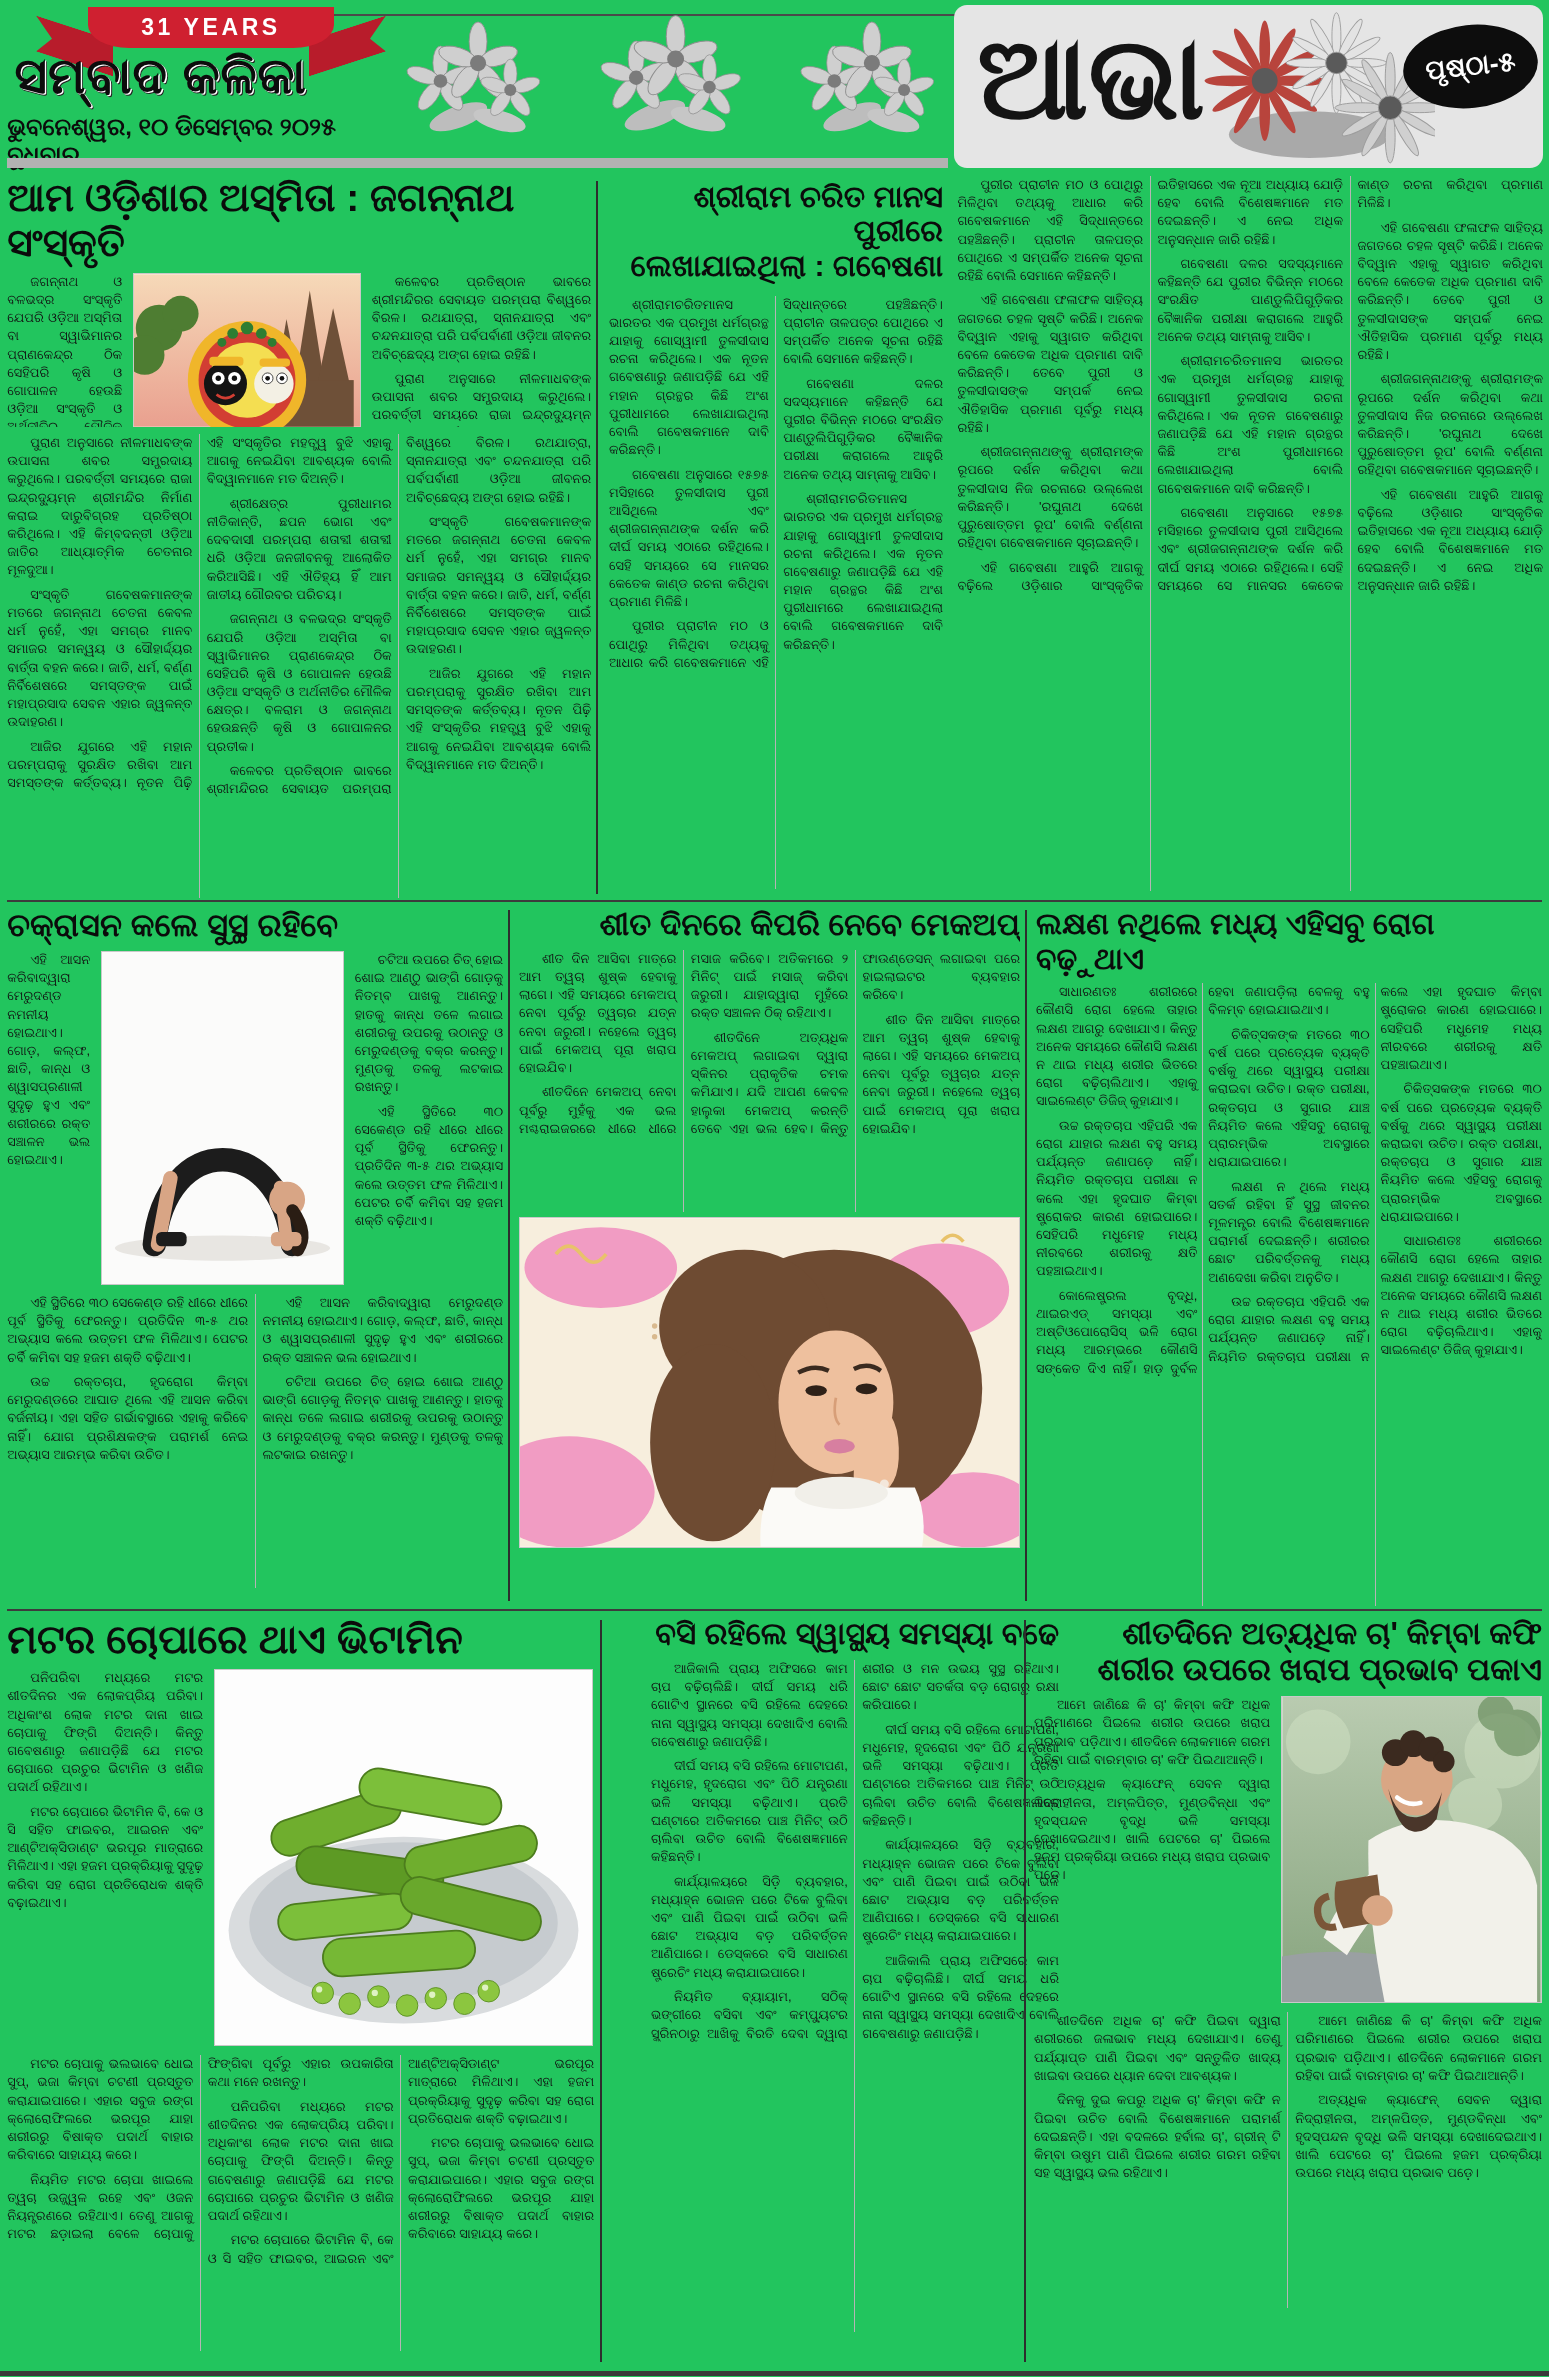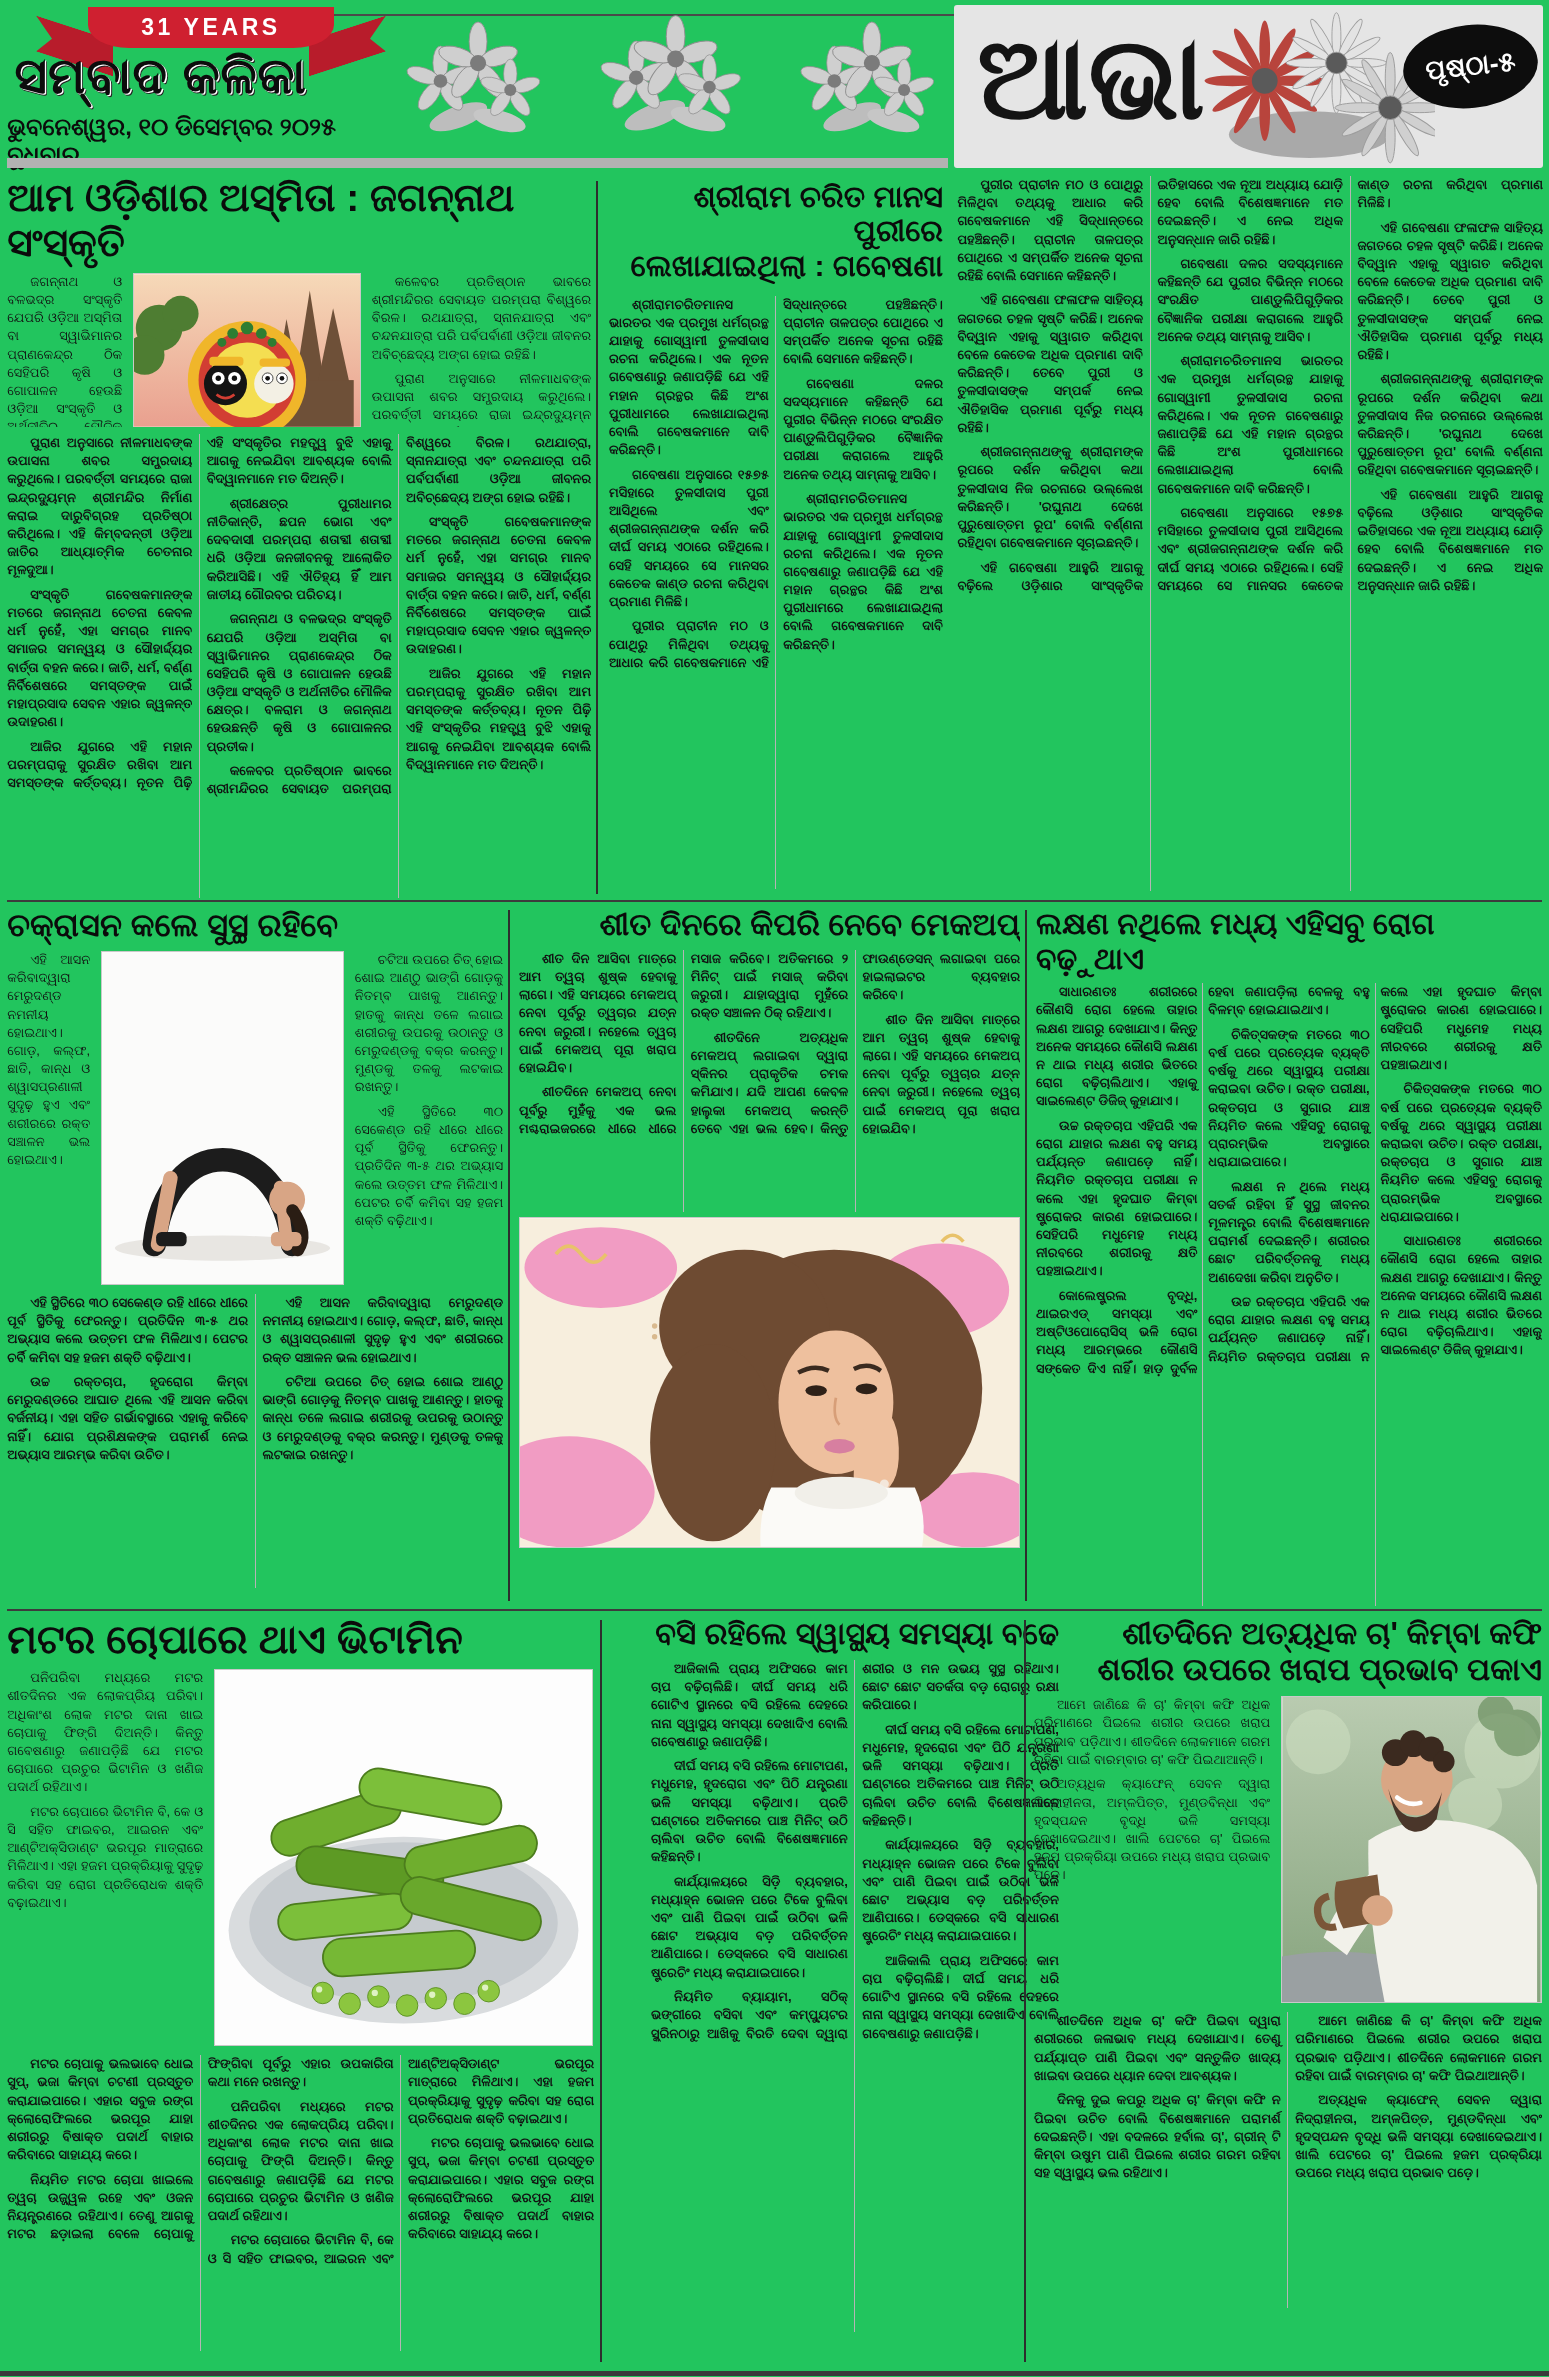--- a/index.html
+++ b/index.html
@@ -11,33 +11,33 @@
   .ribbon .band{position:absolute;left:52px;top:1.8px;width:246px;height:41px;background:#cf2030;
         border-radius:0 0 41px 41px / 0 0 23px 23px;display:flex;align-items:center;justify-content:center;}
   .ribbon .band span{color:#fff;font-weight:bold;font-size:23px;letter-spacing:3.6px;}
   .ribbon .tail{position:absolute;top:23px;width:77px;height:36px;background:#b81c2b;}
   .ribbon .tail.l{left:0;transform:skewY(18deg);clip-path:polygon(0 0,100% 0,100% 100%,0 100%,16px 50%);}
   .ribbon .tail.r{right:0;transform:skewY(-18deg);clip-path:polygon(0 0,100% 0,calc(100% - 16px) 50%,100% 100%,0 100%);}
   .logo{position:absolute;left:14.4px;top:47px;width:386px;font-size:50px;font-weight:800;
         letter-spacing:0.9px;color:#0c0c0c;text-shadow:1.3px 1.3px 0 #fff,2.2px 2.2px 0 #222;}
   .dateline{position:absolute;left:7.2px;top:113px;width:395px;font-size:24px;font-weight:bold;color:#0c0c0c;}
   .flowerstrip{position:absolute;left:393px;top:12.6px;width:555px;height:145px;}
-  .abha{position:absolute;left:954px;top:5.4px;width:589px;height:163px;background:#e5e5e5;border-radius:3px;}
+  .abha{position:absolute;left:954px;top:5.4px;width:589px;height:163px;background:#e5e5e5;border-radius:13px;}
   .abha .title{position:absolute;left:23px;top:1.8px;font-size:115px;font-weight:800;color:#141414;line-height:1.25;}
   .abha svg.gerb{position:absolute;right:108px;top:3.6px;}
   .badge{position:absolute;right:5.4px;top:20px;width:135px;height:83px;background:#0d0d0d;border-radius:50%;
         display:flex;align-items:center;justify-content:center;transform:rotate(-6deg);}
   .badge span{color:#fff;font-weight:bold;font-size:27px;}
   .hbar{position:absolute;left:7.2px;top:158px;width:941px;height:10px;background:#b2b2b2;}
   
   .art{position:absolute;overflow:hidden;}
   .hl{font-weight:700;color:#0b0b0b;line-height:1.15;margin:0 0 7.2px 0;}
   .hl.center{text-align:right;white-space:pre-line;}
   .body p{margin:0 0 6.3px 0;font-size:13px;line-height:1.4;text-align:justify;text-indent:23px;word-break:break-word;}
-  .cols{column-gap:14.4px;column-rule:0.9px solid #b5b5b5;overflow:hidden;font-weight:bold;}
+  .cols{column-gap:14.4px;column-rule:0.9px solid #b5b5b5;overflow:hidden;}
   .c2{column-count:2}.c3{column-count:3}
   .row{display:flex;gap:10.8px;overflow:hidden;}
   .row .col{overflow:hidden;}
   .vdiv{position:absolute;width:1.8px;background:#2e2e2e;}
   .hdiv{position:absolute;left:7.2px;width:1535px;height:1.8px;background:#3c3c3c;}
   .photo{flex:none;border:0.9px solid #c9c9c9;background:#fff;}
   .botbar{position:absolute;left:0;top:2371px;width:1550px;height:4.5px;background:#3a3a3a;}
 </style>
 </head>
 <body>

